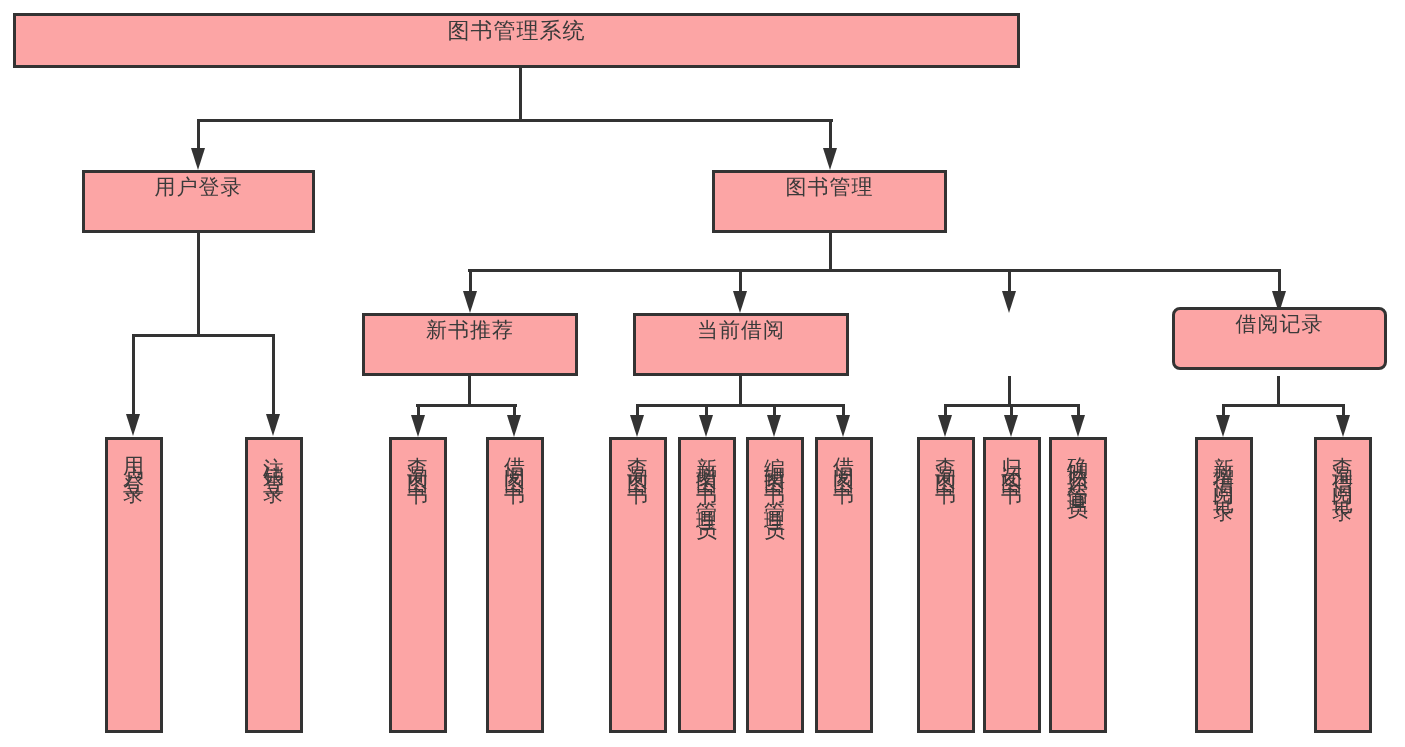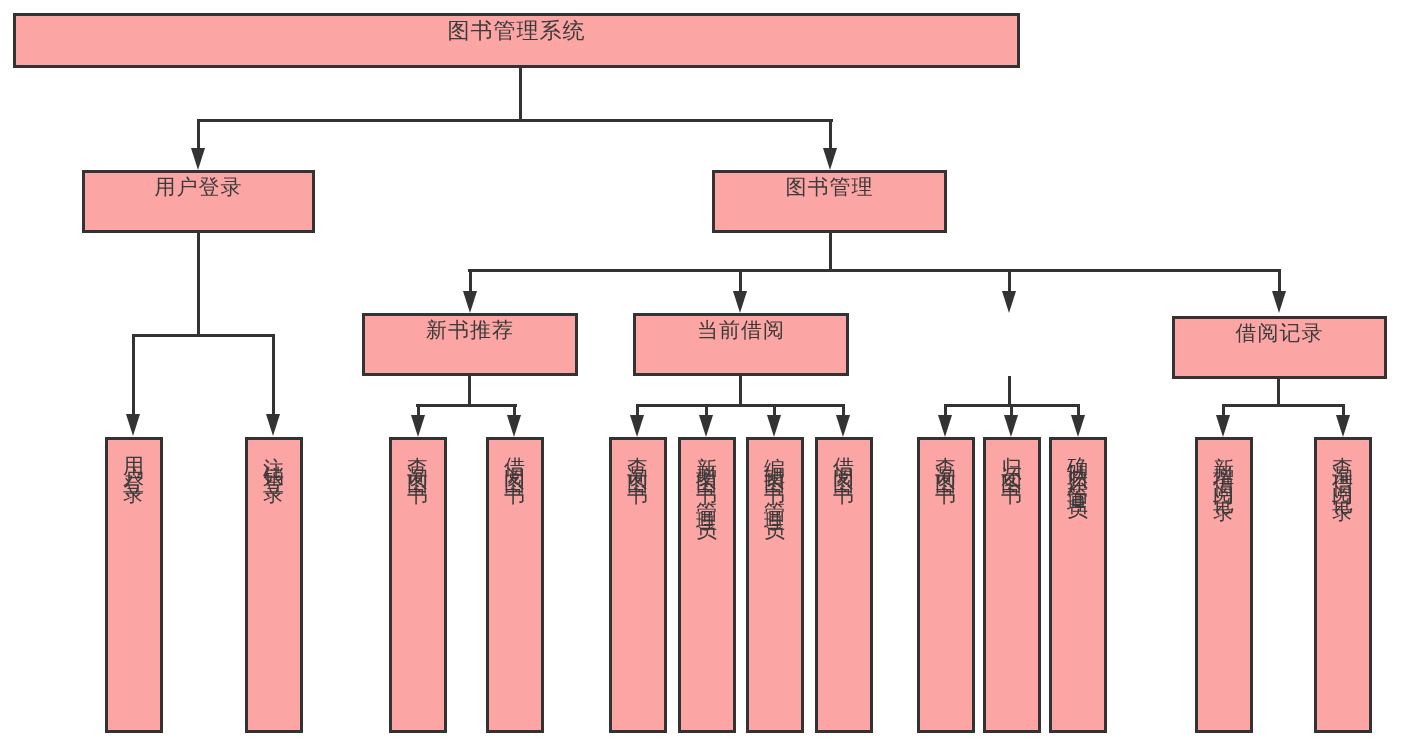--- a/index.html
+++ b/index.html
@@ -69,21 +69,21 @@
   <div class="ahead" style="left:1002px;top:291px;"></div>
   <div class="line" style="left:1278px;top:269px;width:3px;height:24px;"></div>
   <div class="ahead" style="left:1272px;top:291px;"></div>
 
   <div class="box hbox" style="left:362px;top:313px;width:216px;height:63px;">
     <span>新书推荐</span>
   </div>
   <div class="box hbox" style="left:633px;top:313px;width:216px;height:63px;">
     <span>当前借阅</span>
   </div>
-  <div class="box hbox" style="left:1172px;top:316px;width:215px;height:63px;">
+  <div class="box hbox" style="left:1172px;top:307px;width:215px;height:63px;border-radius:8px;">
     <span>借阅记录</span>
   </div>
 
   <div class="line" style="left:468px;top:376px;width:3px;height:31px;"></div>
   <div class="line" style="left:416px;top:404px;width:101px;height:3px;"></div>
   <div class="line" style="left:417px;top:404px;width:3px;height:12px;"></div>
   <div class="ahead" style="left:411px;top:415px;"></div>
   <div class="line" style="left:513px;top:404px;width:3px;height:12px;"></div>
   <div class="ahead" style="left:507px;top:415px;"></div>
 

